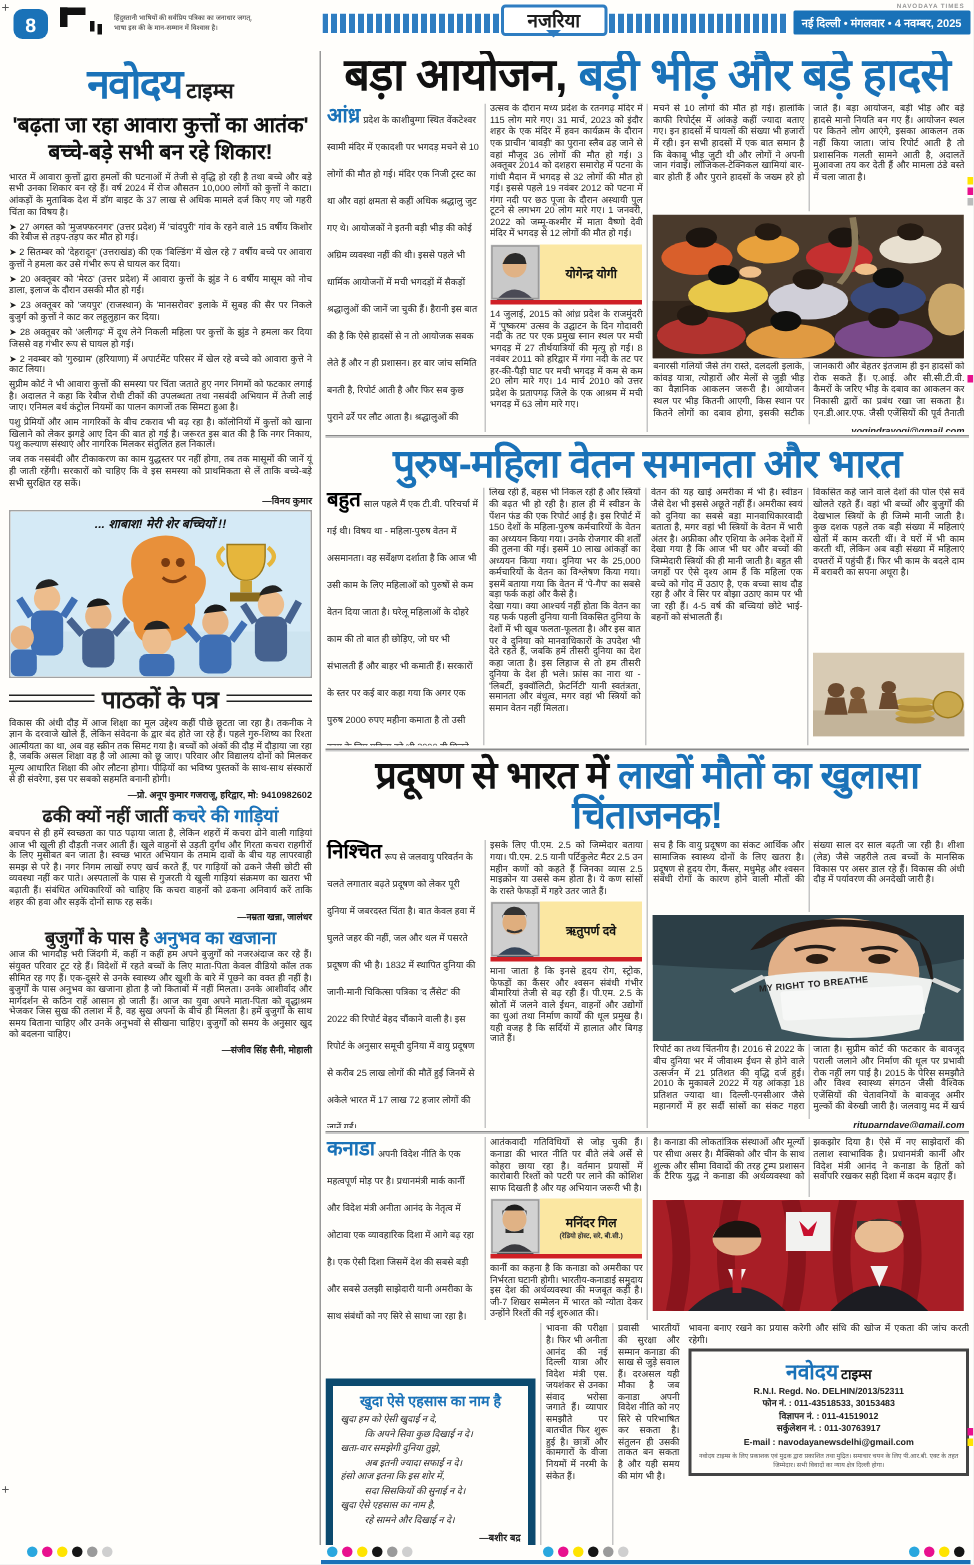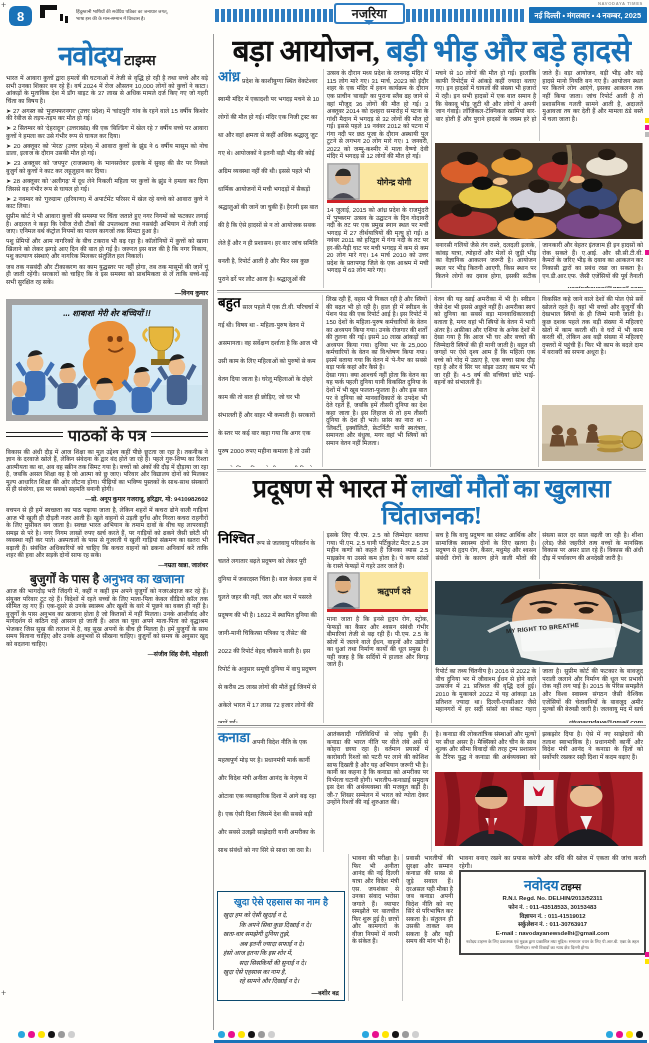--- a/index.html
+++ b/index.html
@@ -35,32 +35,32 @@
 
   
   .masthead{text-align:center;margin:2px 0 1px;}
   .masthead .m1{color:var(--blue);font-weight:bold;font-size:27px;letter-spacing:-1px;}
   .masthead .m2{color:#1c1c1c;font-weight:bold;font-size:14px;margin-left:3px;}
   .edhead{font-size:14.2px;font-weight:bold;text-align:center;line-height:1.3;margin:2px 0 3px;color:#111;}
   .coltext,.edpara{font-size:6.1px;line-height:1.24;text-align:justify;color:var(--ink);}
   .edpara{margin-bottom:2.5px;}
   .edpara:first-of-type::first-letter{font-weight:bold;}
   .sig{font-size:6.3px;font-weight:bold;text-align:right;margin:1px 0 2px;}
-  .cartoon{position:relative;border:6px solid #a3a3a3;margin:2px 0;}
+  .cartoon{position:relative;border:1px solid #a3a3a3;margin:2px 0;}
   .cartoon svg{display:block;width:100%;height:110px;}
   .cartcap{position:absolute;top:2px;left:0;right:0;text-align:center;font-weight:bold;font-style:italic;font-size:8.2px;color:#111;}
   .lethead{display:flex;align-items:center;gap:5px;margin:3px 0 2px;}
   .lethead .dl{flex:1;height:5px;border-top:1.6px solid #222;border-bottom:1.6px solid #222;}
   .lethead .lt{font-weight:bold;font-size:16px;}
   .lettitle{font-size:12px;font-weight:bold;text-align:center;line-height:1.2;margin:2px 0 1px;}
   .lettitle .blu{color:var(--blue);}
   .letsig{font-size:6.1px;font-weight:bold;text-align:right;margin:1px 0 3px;}
 
   
-  .art h2{text-align:center;font-weight:bold;line-height:1.08;margin:1px 0 2px;letter-spacing:-0.5px;font-family:Liberation Serif, serif;}
+  .art h2{text-align:center;font-weight:bold;line-height:1.08;margin:1px 0 2px;letter-spacing:-0.5px;}
   .h1size{font-size:30px;} .h2size{font-size:26px;} .h3size{font-size:24px;} .h4size{font-size:25px;}
   .hlb{color:#111;} .hlu{color:var(--blue);}
   .cols{display:flex;overflow:hidden;}
   .col{flex:1;overflow:hidden;border-left:1px solid var(--rule);padding:0 3px;}
   .col:first-child{border-left:none;padding-left:1px;}
   .pair{flex:2.04;overflow:hidden;border-left:1px solid var(--rule);padding:0 3px;}
   .two{column-count:2;column-gap:6px;column-rule:1px solid var(--rule);}
   .dropcap{float:left;font-weight:bold;font-size:13.5px;line-height:1;margin:1px 2px 0 0;color:var(--blue);}
   .dropcap.dark{color:#000000;}
   .authbox{display:flex;align-items:stretch;border-bottom:3px solid var(--red);margin:3px 0;}
@@ -70,21 +70,21 @@
   .authsub{font-weight:bold;font-size:4.6px;color:#333;}
   .photo{width:100%;margin:2px 0;position:relative;}
   .photo svg{display:block;width:100%;}
   .masklabel{position:absolute;left:34%;top:52%;transform:rotate(-5deg);font-size:6px;font-weight:bold;color:#222;
     background:rgba(255,255,255,.0);letter-spacing:.2px;}
   .email{font-size:6.2px;font-weight:bold;font-style:italic;text-align:right;margin-top:1px;}
   .hdiv{height:3px;border-top:1px solid #8a8a8a;border-bottom:1px solid #c9c9c9;margin:2px 0;}
 
   
   .botstrip{display:flex;margin-top:2px;overflow:hidden;}
-  .poembox{width:128px;flex:none;border:1px solid #0c4a6e;padding:3px 5px;margin-right:3px;margin-top:37px;}
+  .poembox{width:140px;flex:none;border:5px solid #0c4a6e;padding:3px 5px;margin-right:3px;margin-top:37px;}
   .poemtitle{color:var(--blue);font-weight:bold;font-size:9.5px;text-align:center;margin-bottom:2px;}
   .poemline{font-family:"Liberation Serif","DejaVu Serif",serif;font-style:italic;font-size:6.3px;line-height:1.5;color:#222;}
   .poemline.ind{padding-left:16px;}
   .poemsig{font-size:6.4px;font-weight:bold;text-align:right;margin-top:2px;}
   .bscol{flex:1;overflow:hidden;border-left:1px solid var(--rule);padding:0 3px;}
   .imprintwrap{width:190px;flex:none;padding-left:3px;}
   .imprint{border:2px solid #444;padding:3px 2px;text-align:center;margin-top:1px;}
   .implogo .m1{color:var(--blue);font-weight:bold;font-size:14px;}
   .implogo .m2{color:#111;font-weight:bold;font-size:9px;margin-left:2px;}
   .impline{font-size:5.9px;font-weight:bold;line-height:1.45;color:#222;}
@@ -117,20 +117,24 @@
       <div class="datebox">नई दिल्ली • मंगलवार • 4 नवम्बर, 2025</div>
     </div>
     <div class="brandsmall">NAVODAYA TIMES</div>
   </div>
 
   <div class="pagebody">
 
     <div class="leftcol">
       <div class="masthead">
         <span class="m1">नवोदय</span><span class="m2">टाइम्स</span>
+      </div>
+      <div class="edhead">
+        <div>'बढ़ता जा रहा आवारा कुत्तों का आतंक'</div>
+        <div>बच्चे-बड़े सभी बन रहे शिकार!</div>
       </div>
       <div class="edpara">भारत में आवारा कुत्तों द्वारा हमलों की घटनाओं में तेजी से वृद्धि हो रही है तथा बच्चे और बड़े सभी उनका शिकार बन रहे हैं। वर्ष 2024 में रोज औसतन 10,000 लोगों को कुत्तों ने काटा। आंकड़ों के मुताबिक देश में डॉग बाइट के 37 लाख से अधिक मामले दर्ज किए गए जो गहरी चिंता का विषय है।</div>
       <div class="edpara">➤ 27 अगस्त को 'मुजफ्फरनगर' (उत्तर प्रदेश) में 'चांदपुरी' गांव के रहने वाले 15 वर्षीय किशोर की रेबीज से तड़प-तड़प कर मौत हो गई।</div>
       <div class="edpara">➤ 2 सितम्बर को 'देहरादून' (उत्तराखंड) की एक 'बिल्डिंग' में खेल रहे 7 वर्षीय बच्चे पर आवारा कुत्तों ने हमला कर उसे गंभीर रूप से घायल कर दिया।</div>
       <div class="edpara">➤ 20 अक्तूबर को 'मेरठ' (उत्तर प्रदेश) में आवारा कुत्तों के झुंड ने 6 वर्षीय मासूम को नोच डाला, इलाज के दौरान उसकी मौत हो गई।</div>
       <div class="edpara">➤ 23 अक्तूबर को 'जयपुर' (राजस्थान) के 'मानसरोवर' इलाके में सुबह की सैर पर निकले बुजुर्ग को कुत्तों ने काट कर लहूलुहान कर दिया।</div>
       <div class="edpara">➤ 28 अक्तूबर को 'अलीगढ़' में दूध लेने निकली महिला पर कुत्तों के झुंड ने हमला कर दिया जिससे वह गंभीर रूप से घायल हो गई।</div>
       <div class="edpara">➤ 2 नवम्बर को 'गुरुग्राम' (हरियाणा) में अपार्टमेंट परिसर में खेल रहे बच्चे को आवारा कुत्ते ने काट लिया।</div>
       <div class="edpara">सुप्रीम कोर्ट ने भी आवारा कुत्तों की समस्या पर चिंता जताते हुए नगर निगमों को फटकार लगाई है। अदालत ने कहा कि रेबीज रोधी टीकों की उपलब्धता तथा नसबंदी अभियान में तेजी लाई जाए। एनिमल बर्थ कंट्रोल नियमों का पालन कागजों तक सिमटा हुआ है।</div>
       <div class="edpara">पशु प्रेमियों और आम नागरिकों के बीच टकराव भी बढ़ रहा है। कॉलोनियों में कुत्तों को खाना खिलाने को लेकर झगड़े आए दिन की बात हो गई है। जरूरत इस बात की है कि नगर निकाय, पशु कल्याण संस्थाएं और नागरिक मिलकर संतुलित हल निकालें।</div>
@@ -184,20 +188,24 @@
         <div class="lt">पाठकों के पत्र</div>
         <div class="dl"></div>
       </div>
 
       <div>
         <div class="coltext">विकास की अंधी दौड़ में आज शिक्षा का मूल उद्देश्य कहीं पीछे छूटता जा रहा है। तकनीक ने ज्ञान के दरवाजे खोले हैं, लेकिन संवेदना के द्वार बंद होते जा रहे हैं। पहले गुरु-शिष्य का रिश्ता आत्मीयता का था, अब वह स्क्रीन तक सिमट गया है। बच्चों को अंकों की दौड़ में दौड़ाया जा रहा है, जबकि असल शिक्षा वह है जो आत्मा को छू जाए। परिवार और विद्यालय दोनों को मिलकर मूल्य आधारित शिक्षा की ओर लौटना होगा। पीढ़ियों का भविष्य पुस्तकों के साथ-साथ संस्कारों से ही संवरेगा, इस पर सबको सहमति बनानी होगी।</div>
         <div class="letsig">—प्रो. अनूप कुमार गजराजू, हरिद्वार, मो: 9410982602</div>
       </div>
 
       <div>
+        <div class="lettitle">
+          <span>ढकी क्यों नहीं जातीं</span>
+          <span class="blu">कचरे की गाड़ियां</span>
+        </div>
         <div class="coltext">बचपन से ही हमें स्वच्छता का पाठ पढ़ाया जाता है, लेकिन शहरों में कचरा ढोने वाली गाड़ियां आज भी खुली ही दौड़ती नजर आती हैं। खुले वाहनों से उड़ती दुर्गंध और गिरता कचरा राहगीरों के लिए मुसीबत बन जाता है। स्वच्छ भारत अभियान के तमाम दावों के बीच यह लापरवाही समझ से परे है। नगर निगम लाखों रुपए खर्च करते हैं, पर गाड़ियों को ढकने जैसी छोटी सी व्यवस्था नहीं कर पाते। अस्पतालों के पास से गुजरती ये खुली गाड़ियां संक्रमण का खतरा भी बढ़ाती हैं। संबंधित अधिकारियों को चाहिए कि कचरा वाहनों को ढकना अनिवार्य करें ताकि शहर की हवा और सड़कें दोनों साफ रह सकें।</div>
         <div class="letsig">—नम्रता खन्ना, जालंधर</div>
       </div>
 
       <div>
         <div class="lettitle">
           <span>बुजुर्गों के पास है</span>
           <span class="blu">अनुभव का खजाना</span>
         </div>
         <div class="coltext">आज की भागदौड़ भरी जिंदगी में, कहीं न कहीं हम अपने बुजुर्गों को नजरअंदाज कर रहे हैं। संयुक्त परिवार टूट रहे हैं। विदेशों में रहते बच्चों के लिए माता-पिता केवल वीडियो कॉल तक सीमित रह गए हैं। एक-दूसरे से उनके स्वास्थ्य और खुशी के बारे में पूछने का वक्त ही नहीं है। बुजुर्गों के पास अनुभव का खजाना होता है जो किताबों में नहीं मिलता। उनके आशीर्वाद और मार्गदर्शन से कठिन राहें आसान हो जाती हैं। आज का युवा अपने माता-पिता को वृद्धाश्रम भेजकर जिस सुख की तलाश में है, वह सुख अपनों के बीच ही मिलता है। हमें बुजुर्गों के साथ समय बिताना चाहिए और उनके अनुभवों से सीखना चाहिए। बुजुर्गों को समय के अनुसार खुद को बदलना चाहिए।</div>
@@ -265,20 +273,21 @@
             </div>
             <div class="two coltext" style="height:42px;overflow:hidden;">बनारसी गलियों जैसे तंग रास्ते, दलदली इलाके, कांवड़ यात्रा, त्योहारों और मेलों से जुड़ी भीड़ का वैज्ञानिक आकलन जरूरी है। आयोजन स्थल पर भीड़ कितनी आएगी, किस स्थान पर कितने लोगों का दबाव होगा, इसकी सटीक जानकारी और बेहतर इंतजाम ही इन हादसों को रोक सकते हैं। ए.आई. और सी.सी.टी.वी. कैमरों के जरिए भीड़ के दबाव का आकलन कर निकासी द्वारों का प्रबंध रखा जा सकता है। एन.डी.आर.एफ. जैसी एजेंसियों की पूर्व तैनाती और लाऊड स्पीकर से सतत संवाद कर भीड़ को काबू में रखा जा सकता है।</div>
             <div class="email">yogindrayogi@gmail.com</div>
           </div>
         </div>
       </div>
 
       <div class="hdiv"></div>
 
       <div class="art">
+        <h2 class="h2size hlu">पुरुष-महिला वेतन समानता और भारत</h2>
         <div class="cols" style="height:172px;">
           <div class="col">
             <span class="dropcap dark">बहुत</span>
             <span class="coltext">साल पहले मैं एक टी.वी. परिचर्चा में गई थी। विषय था - महिला-पुरुष वेतन में असमानता। वह सर्वेक्षण दर्शाता है कि आज भी उसी काम के लिए महिलाओं को पुरुषों से कम वेतन दिया जाता है। घरेलू महिलाओं के दोहरे काम की तो बात ही छोड़िए, जो घर भी संभालती हैं और बाहर भी कमाती हैं। सरकारों के स्तर पर कई बार कहा गया कि अगर एक पुरुष 2000 रुपए महीना कमाता है तो उसी काम के लिए महिला को भी 2000 ही मिलने चाहिए, 1000 नहीं। तब इस तीखेपन पर आपत्तियां भी आईं। पहले वाली महिलाओं को तो वेतन मिला ही नहीं। यह सवाल बार-बार पूछा जाना चाहिए कि आखिर यह फर्क क्यों?</span>
           </div>
           <div class="col">
             <div class="coltext">लिख रही हैं, बहस भी निकल रही है और स्त्रियों की बढ़त भी हो रही है। हाल ही में स्वीडन के पेंशन फंड की एक रिपोर्ट आई है। इस रिपोर्ट में 150 देशों के महिला-पुरुष कर्मचारियों के वेतन का अध्ययन किया गया। उनके रोजगार की शर्तों की तुलना की गई। इसमें 10 लाख आंकड़ों का अध्ययन किया गया। दुनिया भर के 25,000 कर्मचारियों के वेतन का विश्लेषण किया गया। इसमें बताया गया कि वेतन में 'पे-गैप' का सबसे बड़ा फर्क कहां और कैसे है।</div>
             <div class="coltext">देखा गया। क्या आश्चर्य नहीं होता कि वेतन का यह फर्क पहली दुनिया यानी विकसित दुनिया के देशों में भी खूब फलता-फूलता है। और इस बात पर वे दुनिया को मानवाधिकारों के उपदेश भी देते रहते हैं, जबकि हमें तीसरी दुनिया का देश कहा जाता है। इस लिहाज से तो हम तीसरी दुनिया के देश ही भले। फ्रांस का नारा था - 'लिबर्टी, इक्वॉलिटी, फ्रेटर्निटी' यानी स्वतंत्रता, समानता और बंधुत्व, मगर वहां भी स्त्रियों को समान वेतन नहीं मिलता।</div>
           </div>
           <div class="col">
@@ -360,20 +369,34 @@
       <div class="hdiv"></div>
 
       <div class="art">
         <div class="cols" style="height:122px;">
           <div class="col">
             <span class="dropcap">कनाडा</span>
             <span class="coltext">अपनी विदेश नीति के एक महत्वपूर्ण मोड़ पर है। प्रधानमंत्री मार्क कार्नी और विदेश मंत्री अनीता आनंद के नेतृत्व में ओटावा एक व्यावहारिक दिशा में आगे बढ़ रहा है। एक ऐसी दिशा जिसमें देश की सबसे बड़ी और सबसे उलझी साझेदारी यानी अमरीका के साथ संबंधों को नए सिरे से साधा जा रहा है।</span>
           </div>
           <div class="col">
             <div class="coltext">आतंकवादी गतिविधियों से जोड़ चुकी हैं। कनाडा की भारत नीति पर बीते लंबे अर्से से कोहरा छाया रहा है। वर्तमान प्रयासों में कारोबारी रिश्तों को पटरी पर लाने की कोशिश साफ दिखती है और यह अभियान जरूरी भी है।</div>
+            <div class="authbox">
+              <svg viewBox="0 0 33 37">
+                  <rect width="33" height="37" fill="#d2d2d2"></rect>
+                  <circle cx="16" cy="14" r="8" fill="#e0b285"></circle>
+                  <path d="M8 12 a8 8 0 0 1 16 0 l0 -4 h-16Z" fill="#1e1e1e"></path>
+                  <path d="M10 20 q6 4 12 0 l0 3 h-12Z" fill="#2e2e2e"></path>
+                  <path d="M4 37 q12 -13 25 0 Z" fill="#3a3a40"></path>
+                  <rect x="1" y="1" width="31" height="35" fill="none" stroke="#9a9a9a"></rect>
+                </svg>
+              <div class="authname">
+                <span>मनिंदर गिल</span>
+                <span class="authsub">(रेडियो होस्ट, सरे, बी.सी.)</span>
+              </div>
+            </div>
             <div class="coltext">कार्नी का कहना है कि कनाडा को अमरीका पर निर्भरता घटानी होगी। भारतीय-कनाडाई समुदाय इस देश की अर्थव्यवस्था की मजबूत कड़ी है। जी-7 शिखर सम्मेलन में भारत को न्योता देकर उन्होंने रिश्तों की नई शुरुआत की।</div>
           </div>
           <div class="pair">
             <div class="two coltext" style="height:40px;overflow:hidden;">है। कनाडा की लोकतांत्रिक संस्थाओं और मूल्यों पर सीधा असर है। मैक्सिको और चीन के साथ शुल्क और सीमा विवादों की तरह ट्रम्प प्रशासन के टैरिफ युद्ध ने कनाडा की अर्थव्यवस्था को झकझोर दिया है। ऐसे में नए साझेदारों की तलाश स्वाभाविक है। प्रधानमंत्री कार्नी और विदेश मंत्री आनंद ने कनाडा के हितों को सर्वोपरि रखकर सही दिशा में कदम बढ़ाए हैं।</div>
             <div class="photo">
               <svg viewBox="0 0 140 74" style="height:74px;" preserveAspectRatio="none">
                 <rect width="140" height="74" fill="#a81e26"></rect>
                 <path d="M10 0 q6 37 0 74 M36 0 q-6 37 0 74 M62 0 q6 37 0 74 M88 0 q-6 37 0 74 M114 0 q6 37 0 74" stroke="#8a141c" stroke-width="8" fill="none"></path>
                 <rect x="60" y="8" width="20" height="26" fill="#f2f2f0"></rect>
                   <path d="M66 14 l4 6 l4 -6 l-2 10 h-4 Z" fill="#c8102e"></path>

